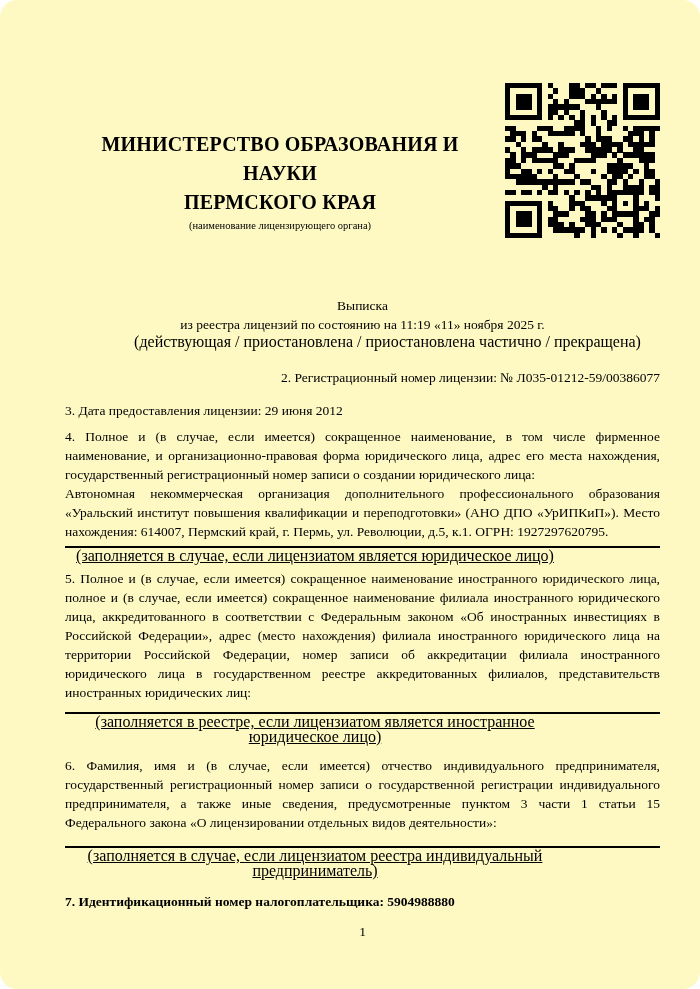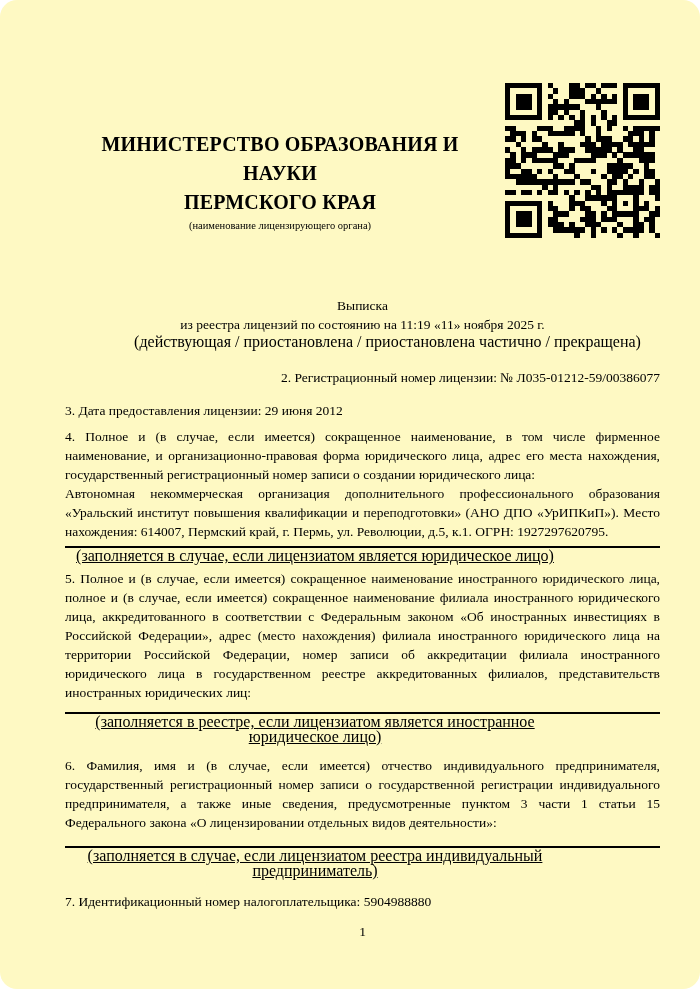--- a/index.html
+++ b/index.html
@@ -73,21 +73,21 @@
   .sep-4 { margin-top: 5px; }
   .sep-5 { margin-top: 10px; }
   .sep-6 { margin-top: 14px; }
   .fill-note {
     width: 500px;
     text-align: center;
     text-decoration: underline;
   }
   .field-5 { margin-top: 6px; }
   .field-6 { margin-top: 12px; }
-  .field-7 { margin-top: 14px; }
+  .field-7 { margin-top: 14px; font-weight: bold; }
   .page-number {
     position: absolute;
     top: 922px;
     left: 65px;
     width: 595px;
     text-align: center;
     font-size: 13.5px;
     line-height: 19px;
   }
 </style>

